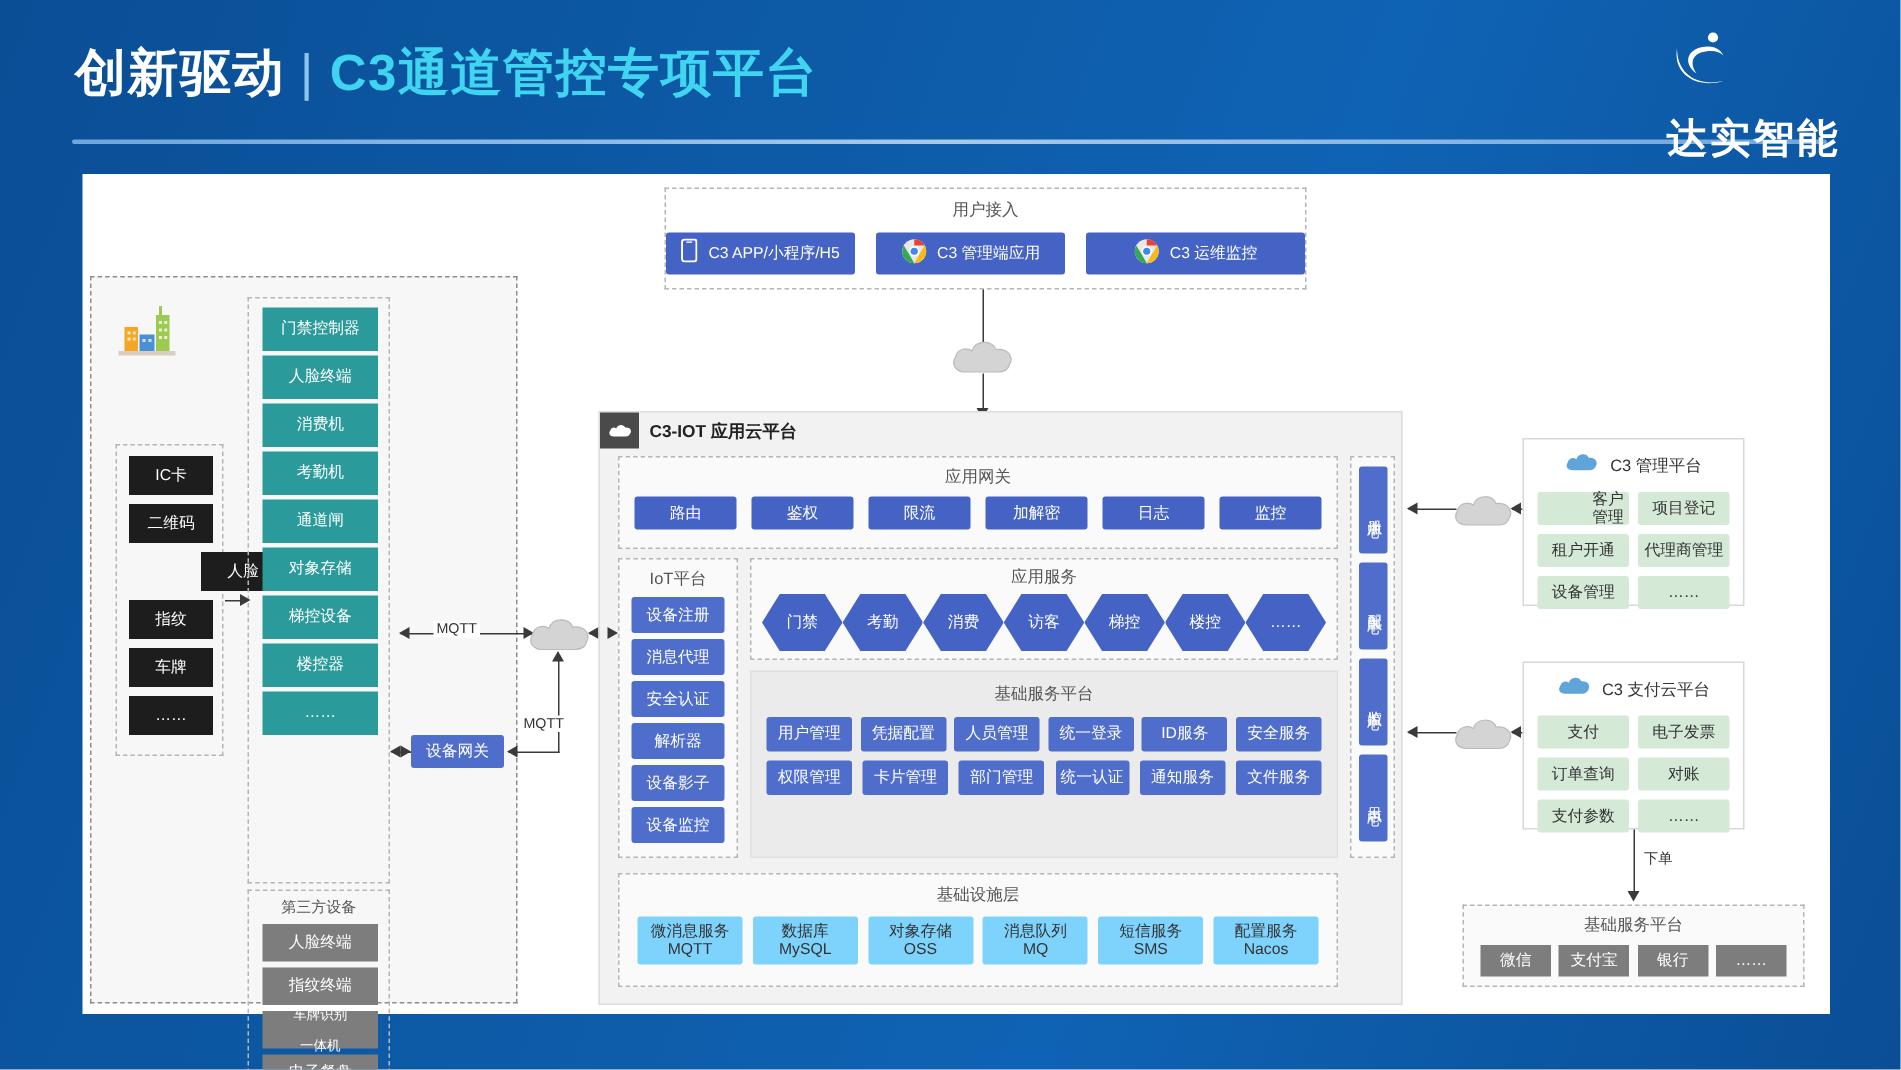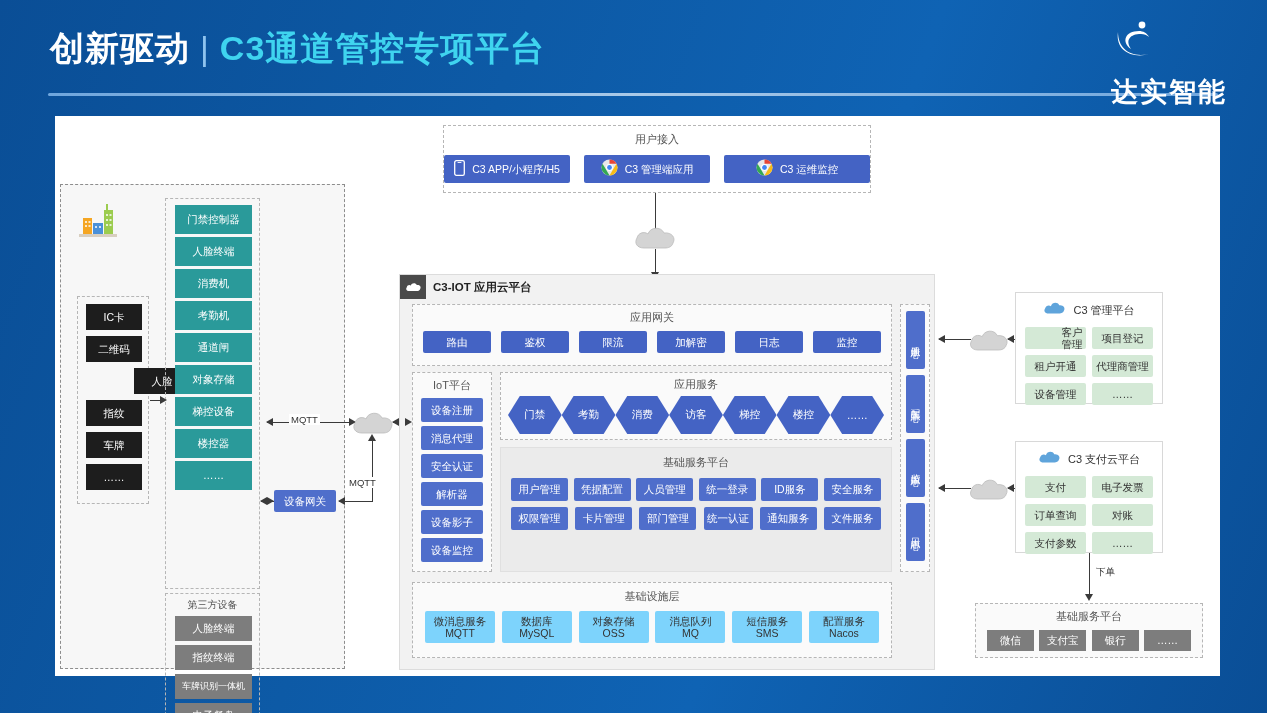--- a/index.html
+++ b/index.html
@@ -171,21 +171,21 @@
         <div class="chip chip-teal" style="width: 77px; height: 29px;">楼控器</div>
         <div class="chip chip-teal" style="width: 77px; height: 29px;">……</div>
       </div>
   </div>
 
   <div class="abs dashl" style="left:110px;top:477px;width:95px;height:172px;">
     <div class="sect-title" style="margin-top:4px;font-size:10px;">第三方设备</div>
     <div id="tp-device-list" style="padding:4px 9px;display:flex;flex-direction:column;gap:4px;">
         <div class="chip chip-gray" style="width: 77px; height: 25px;">人脸终端</div>
         <div class="chip chip-gray" style="width: 77px; height: 25px;">指纹终端</div>
-        <div class="chip chip-gray" style="width: 77px; height: 25px; flex-direction: row; font-size: 9px;">
+        <div class="chip chip-gray" style="width: 77px; height: 25px; flex-direction: column; font-size: 9px;">
           <span>车牌识别</span>
           <br>
           <span>一体机</span>
         </div>
         <div class="chip chip-gray" style="width: 77px; height: 25px;">电子餐盘</div>
       </div>
   </div>
 
   <div class="abs chip chip-blue2" style="left:219px;top:374px;width:62px;height:22px;">设备网关</div>
 

